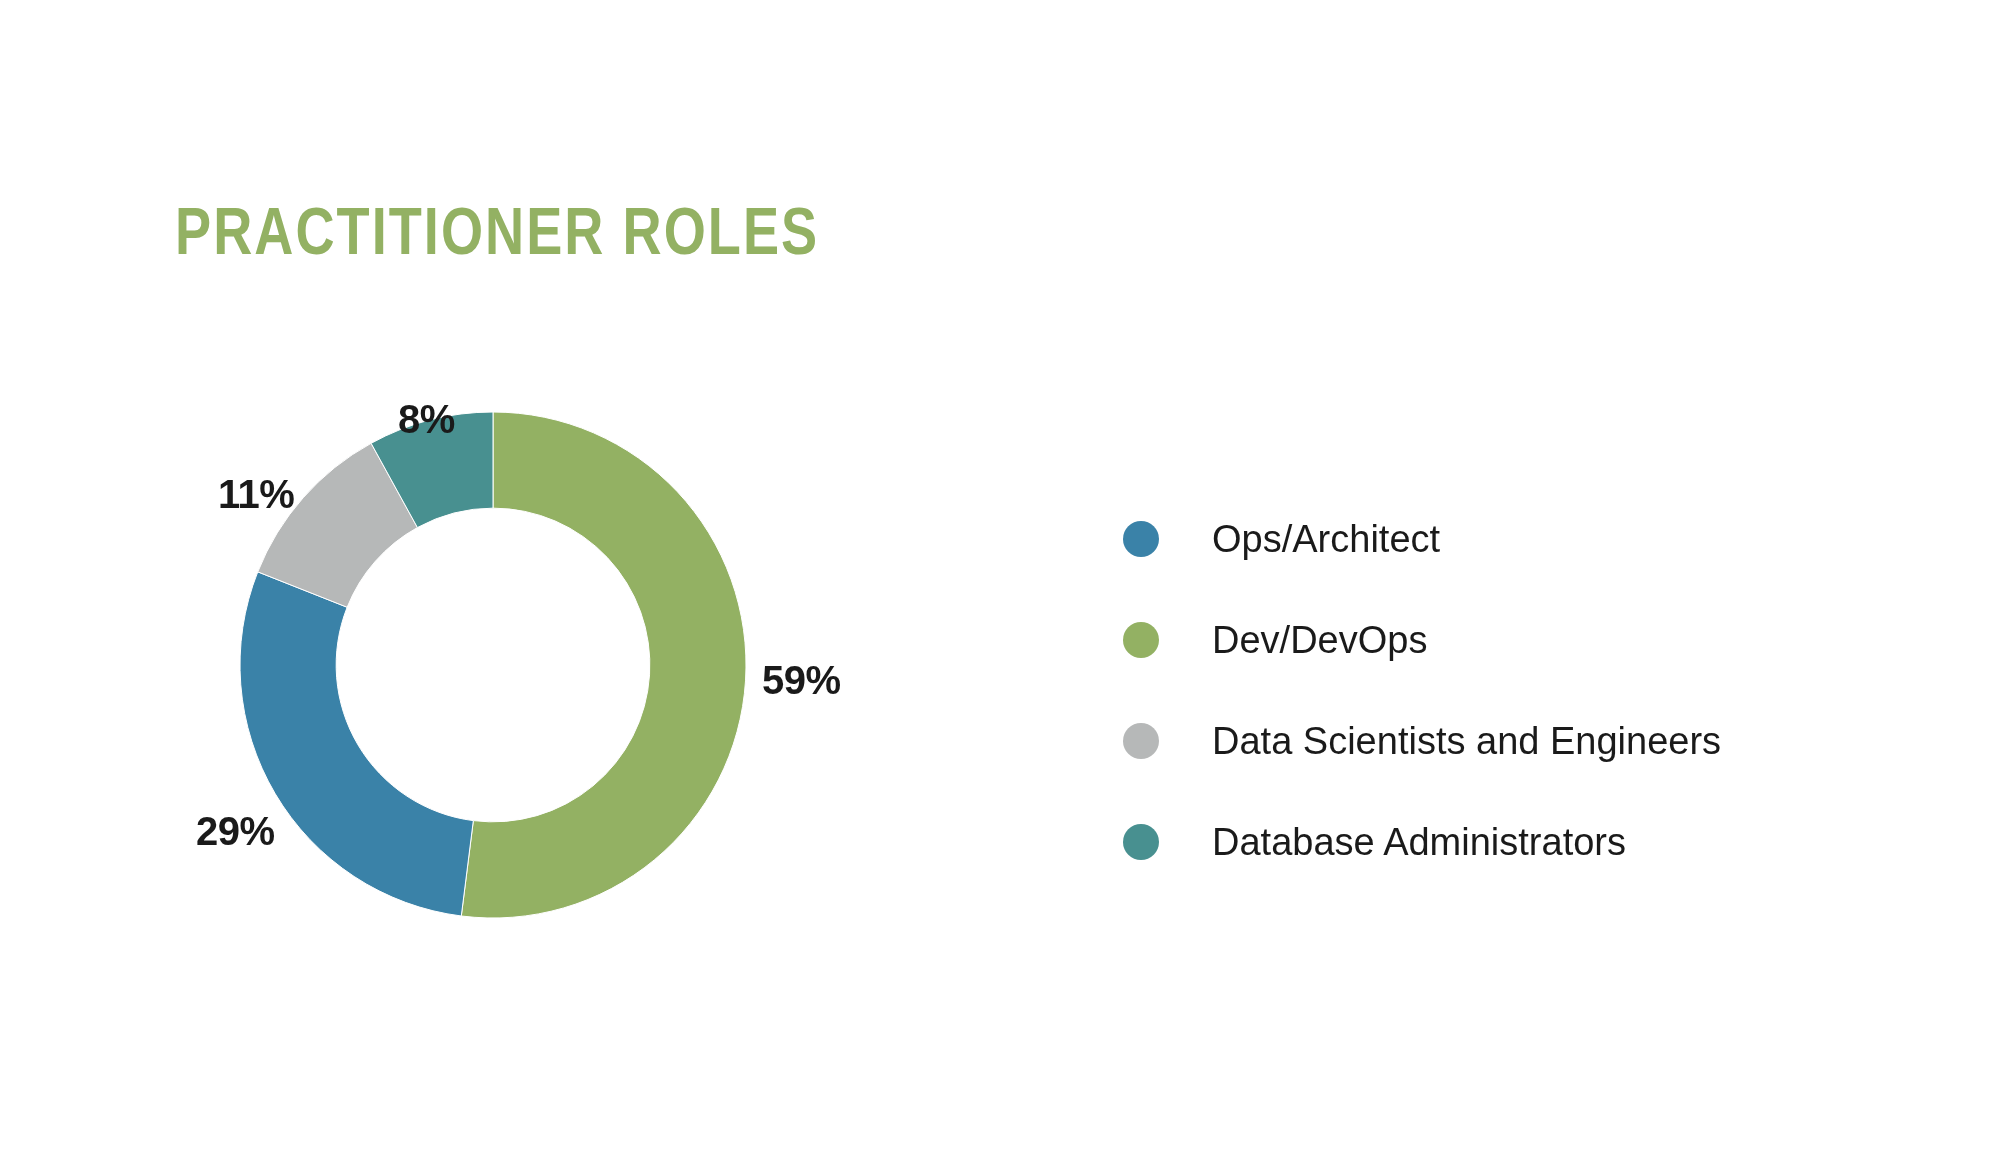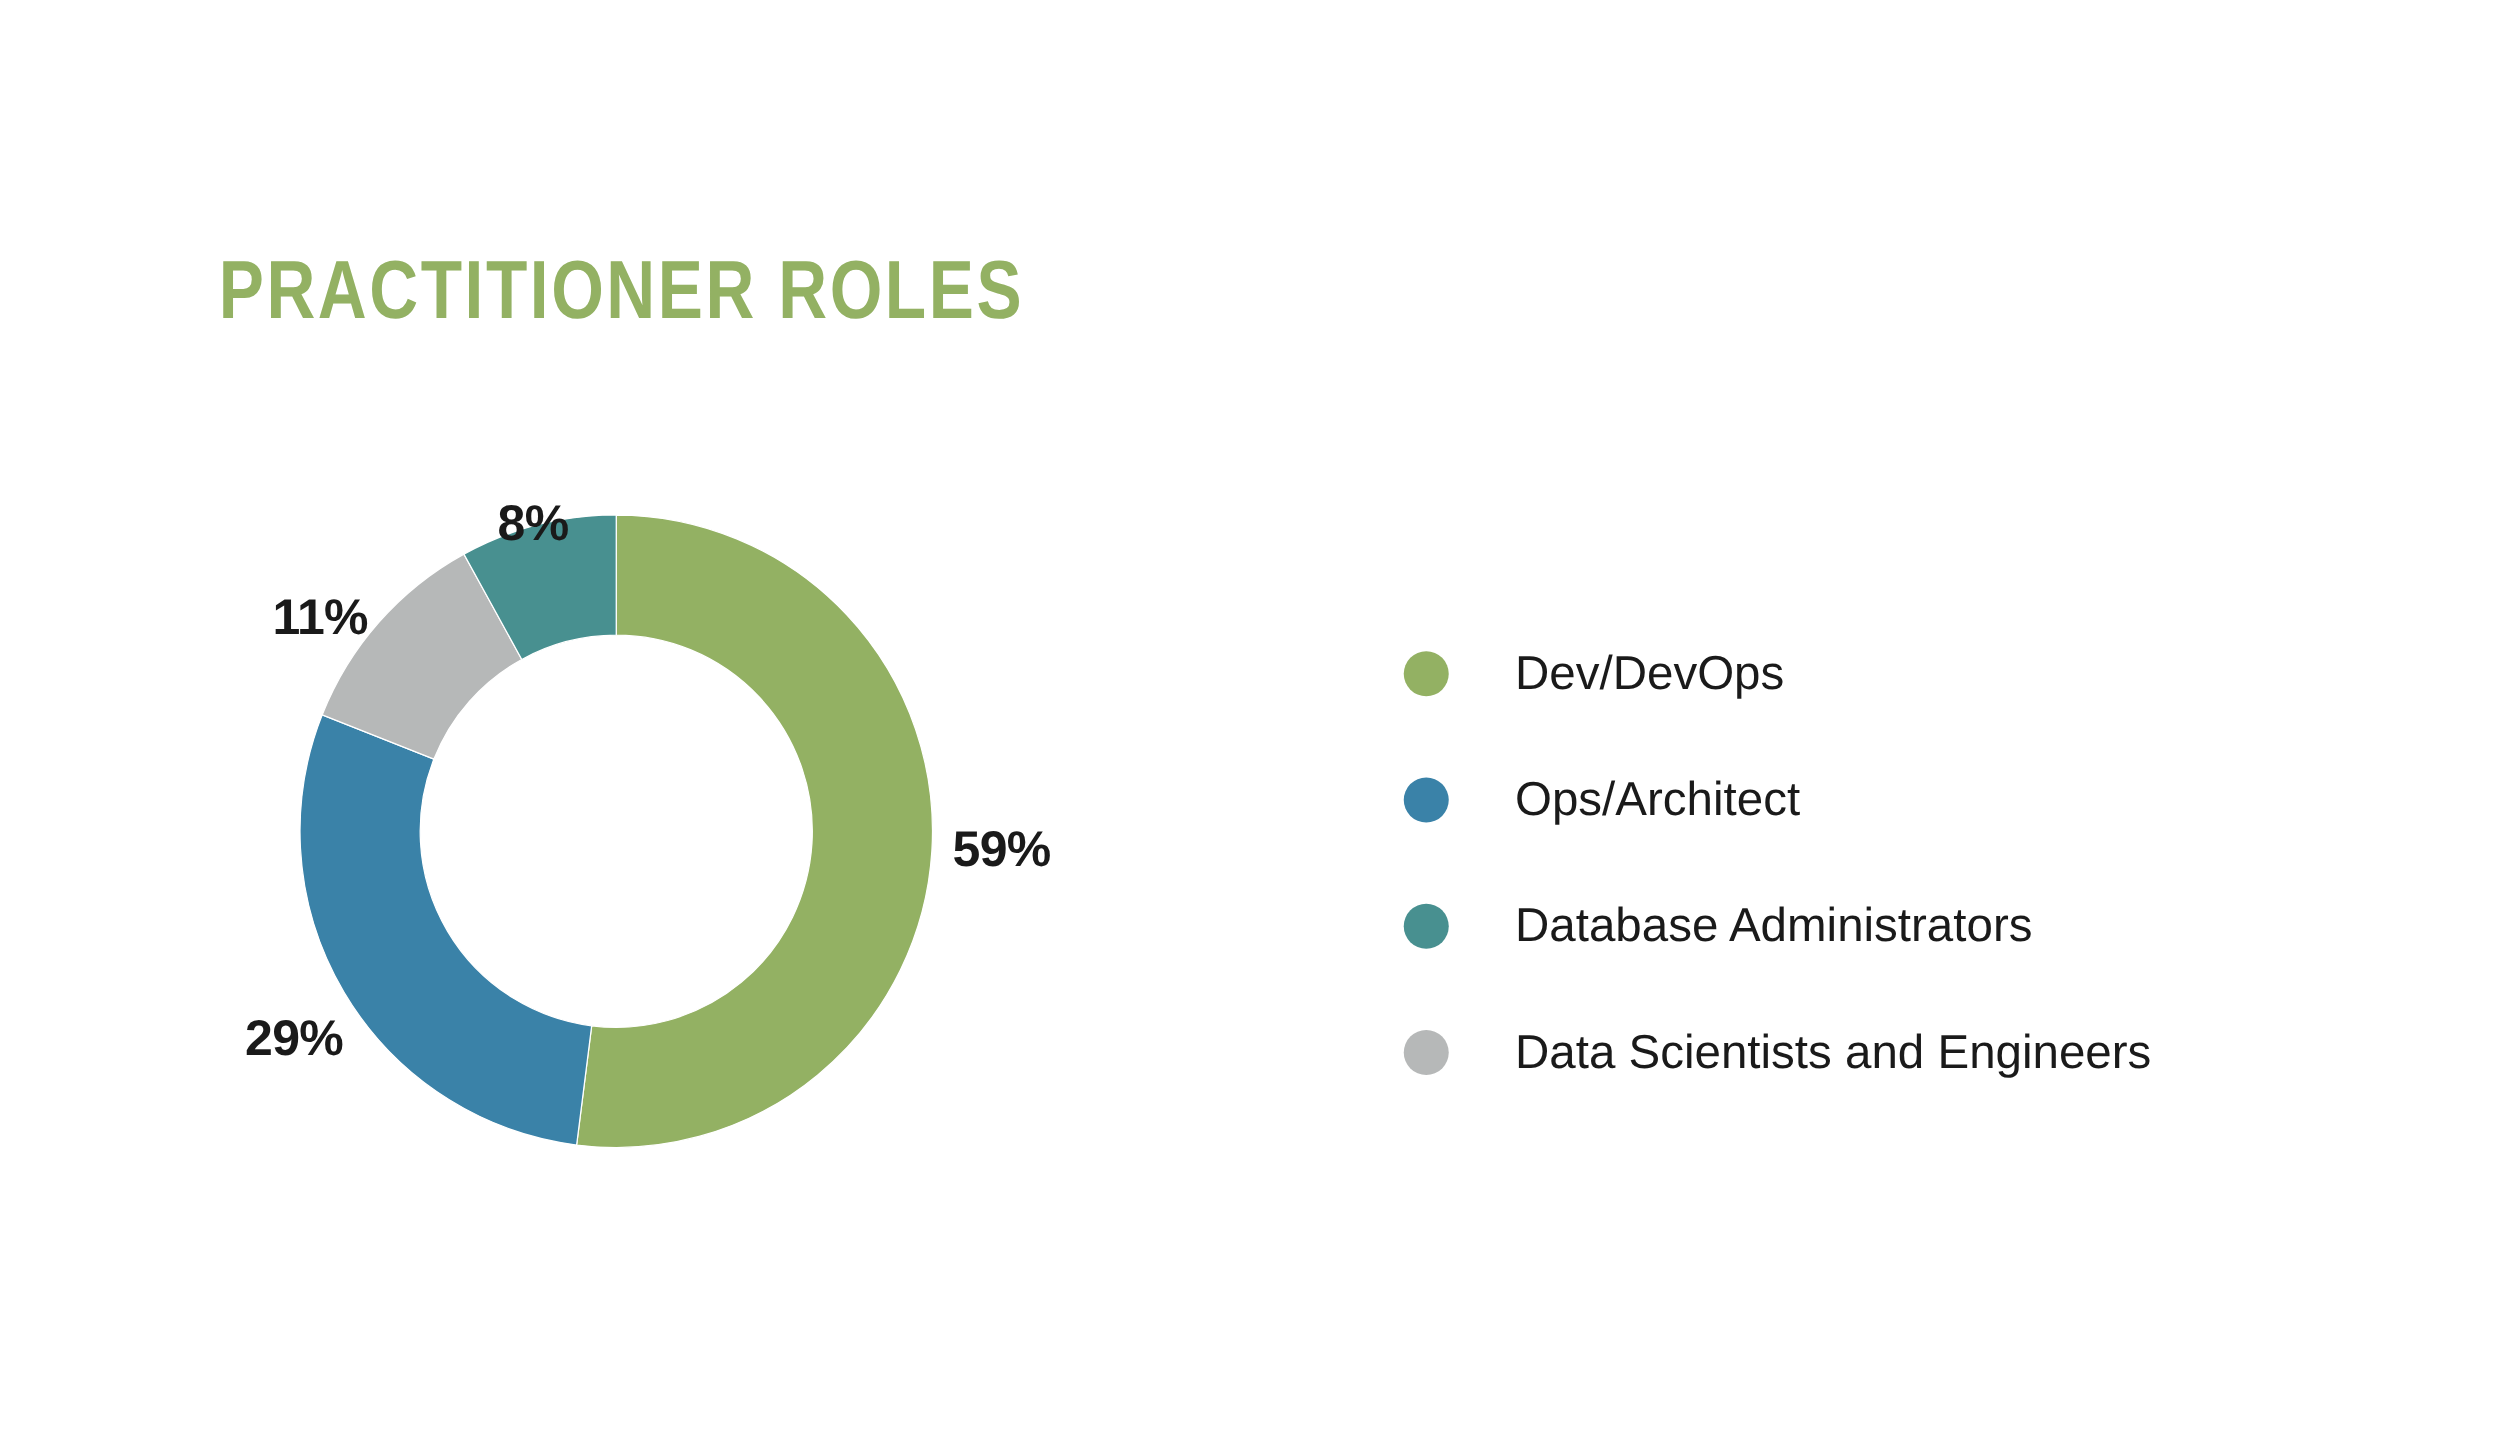--- a/index.html
+++ b/index.html
@@ -111,34 +111,34 @@
 
   <div class="pct-label" id="pct-ops" style="color: rgb(26, 26, 26); margin-top: 24px;">29%</div>
 
   <div class="pct-label" id="pct-data" style="color: rgb(26, 26, 26);">11%</div>
 
   <div class="pct-label" id="pct-dba" style="color: rgb(26, 26, 26);">8%</div>
 
   <div id="legend">
 
     <div class="legend-item">
+      <span class="legend-swatch" style="background: rgb(58, 130, 168);"></span>
+      <span class="legend-label">Ops/Architect</span>
+    </div>
+
+    <div class="legend-item">
       <span class="legend-swatch" style="background: rgb(147, 177, 99);"></span>
       <span class="legend-label">Dev/DevOps</span>
     </div>
 
     <div class="legend-item">
-      <span class="legend-swatch" style="background: rgb(58, 130, 168);"></span>
-      <span class="legend-label">Ops/Architect</span>
+      <span class="legend-swatch" style="background: rgb(182, 184, 184);"></span>
+      <span class="legend-label">Data Scientists and Engineers</span>
     </div>
 
     <div class="legend-item">
       <span class="legend-swatch" style="background: rgb(72, 144, 144);"></span>
       <span class="legend-label">Database Administrators</span>
     </div>
 
-    <div class="legend-item">
-      <span class="legend-swatch" style="background: rgb(182, 184, 184);"></span>
-      <span class="legend-label">Data Scientists and Engineers</span>
-    </div>
-
   </div>
 
 </div>
 
 </body></html>

